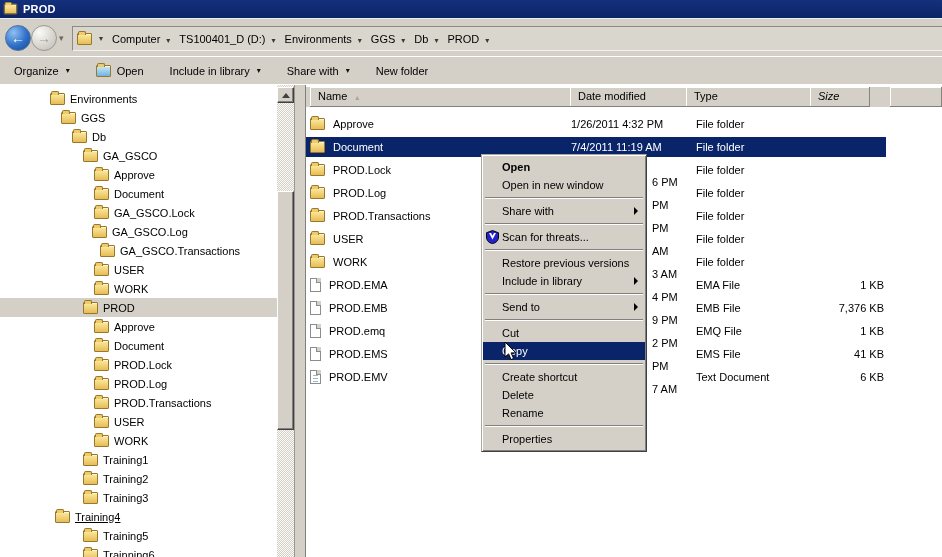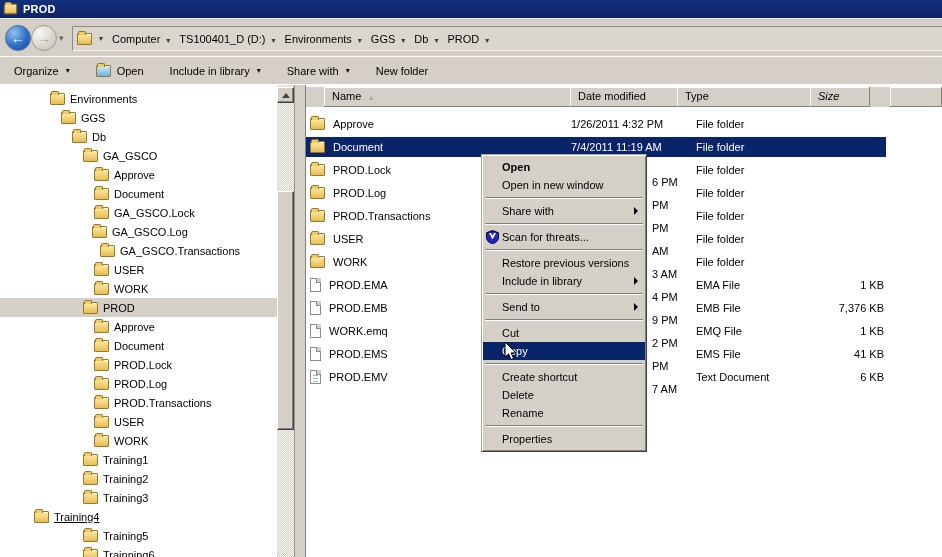--- a/index.html
+++ b/index.html
@@ -235,21 +235,21 @@
           <span class="label">Training1</span>
         </div>
         <div class="tree-item" style="padding-left: 83px;">
           <span class="ficon"></span>
           <span class="label">Training2</span>
         </div>
         <div class="tree-item" style="padding-left: 83px;">
           <span class="ficon"></span>
           <span class="label">Training3</span>
         </div>
-        <div class="tree-item" style="padding-left: 34px; text-decoration: underline;">
+        <div class="tree-item" style="padding-left: 55px; text-decoration: underline;">
           <span class="ficon"></span>
           <span class="label">Training4</span>
         </div>
         <div class="tree-item" style="padding-left: 83px;">
           <span class="ficon"></span>
           <span class="label">Training5</span>
         </div>
         <div class="tree-item" style="padding-left: 83px;">
           <span class="ficon"></span>
           <span class="label">Trainning6</span>
@@ -260,23 +260,23 @@
       <div class="sb-btn">
           <span class="sb-arrow"></span>
         </div>
       <div class="sb-thumb"></div>
     </div>
 
     <div class="splitter"></div>
 
     <div class="list">
       <div class="lheader" id="lheader">
-          <div class="hseg" style="left: 18px; width: 284px;"><span>Name</span><span class="sort">▴</span></div>
+          <div class="hseg" style="left: 4px; width: 284px;"><span>Name</span><span class="sort">▴</span></div>
           <div class="hseg" style="left: 264px; width: 120px;"><span>Date modified</span></div>
-          <div class="hseg" style="left: 371px; width: 142px;"><span>Type</span></div>
+          <div class="hseg" style="left: 380px; width: 142px;"><span>Type</span></div>
           <div class="hseg" style="left: 504px; width: 60px; font-style: italic;"><span>Size</span></div>
           <div class="hseg" style="left: 584px; width: 52px;"></div>
         </div>
       <div id="rows">
           <div class="lrow" style="top: 29px;">
             <div class="cell c-name">
               <span class="ficon"></span>
               <span class="label">Approve</span>
             </div>
             <div class="cell c-date">1/26/2011 4:32 PM</div>
@@ -351,21 +351,21 @@
               <span class="picon"></span>
               <span class="label">PROD.EMB</span>
             </div>
             <div class="cell c-date frag">9 PM</div>
             <div class="cell c-type">EMB File</div>
             <div class="cell c-size">7,376 KB</div>
           </div>
           <div class="lrow" style="top: 236px;">
             <div class="cell c-name">
               <span class="picon"></span>
-              <span class="label">WORK.emq</span>
+              <span class="label">PROD.emq</span>
             </div>
             <div class="cell c-date frag">2 PM</div>
             <div class="cell c-type">EMQ File</div>
             <div class="cell c-size">1 KB</div>
           </div>
           <div class="lrow" style="top: 259px; padding-left: 34px;">
             <div class="cell c-name">
               <span class="picon"></span>
               <span class="label">PROD.EMS</span>
             </div>

